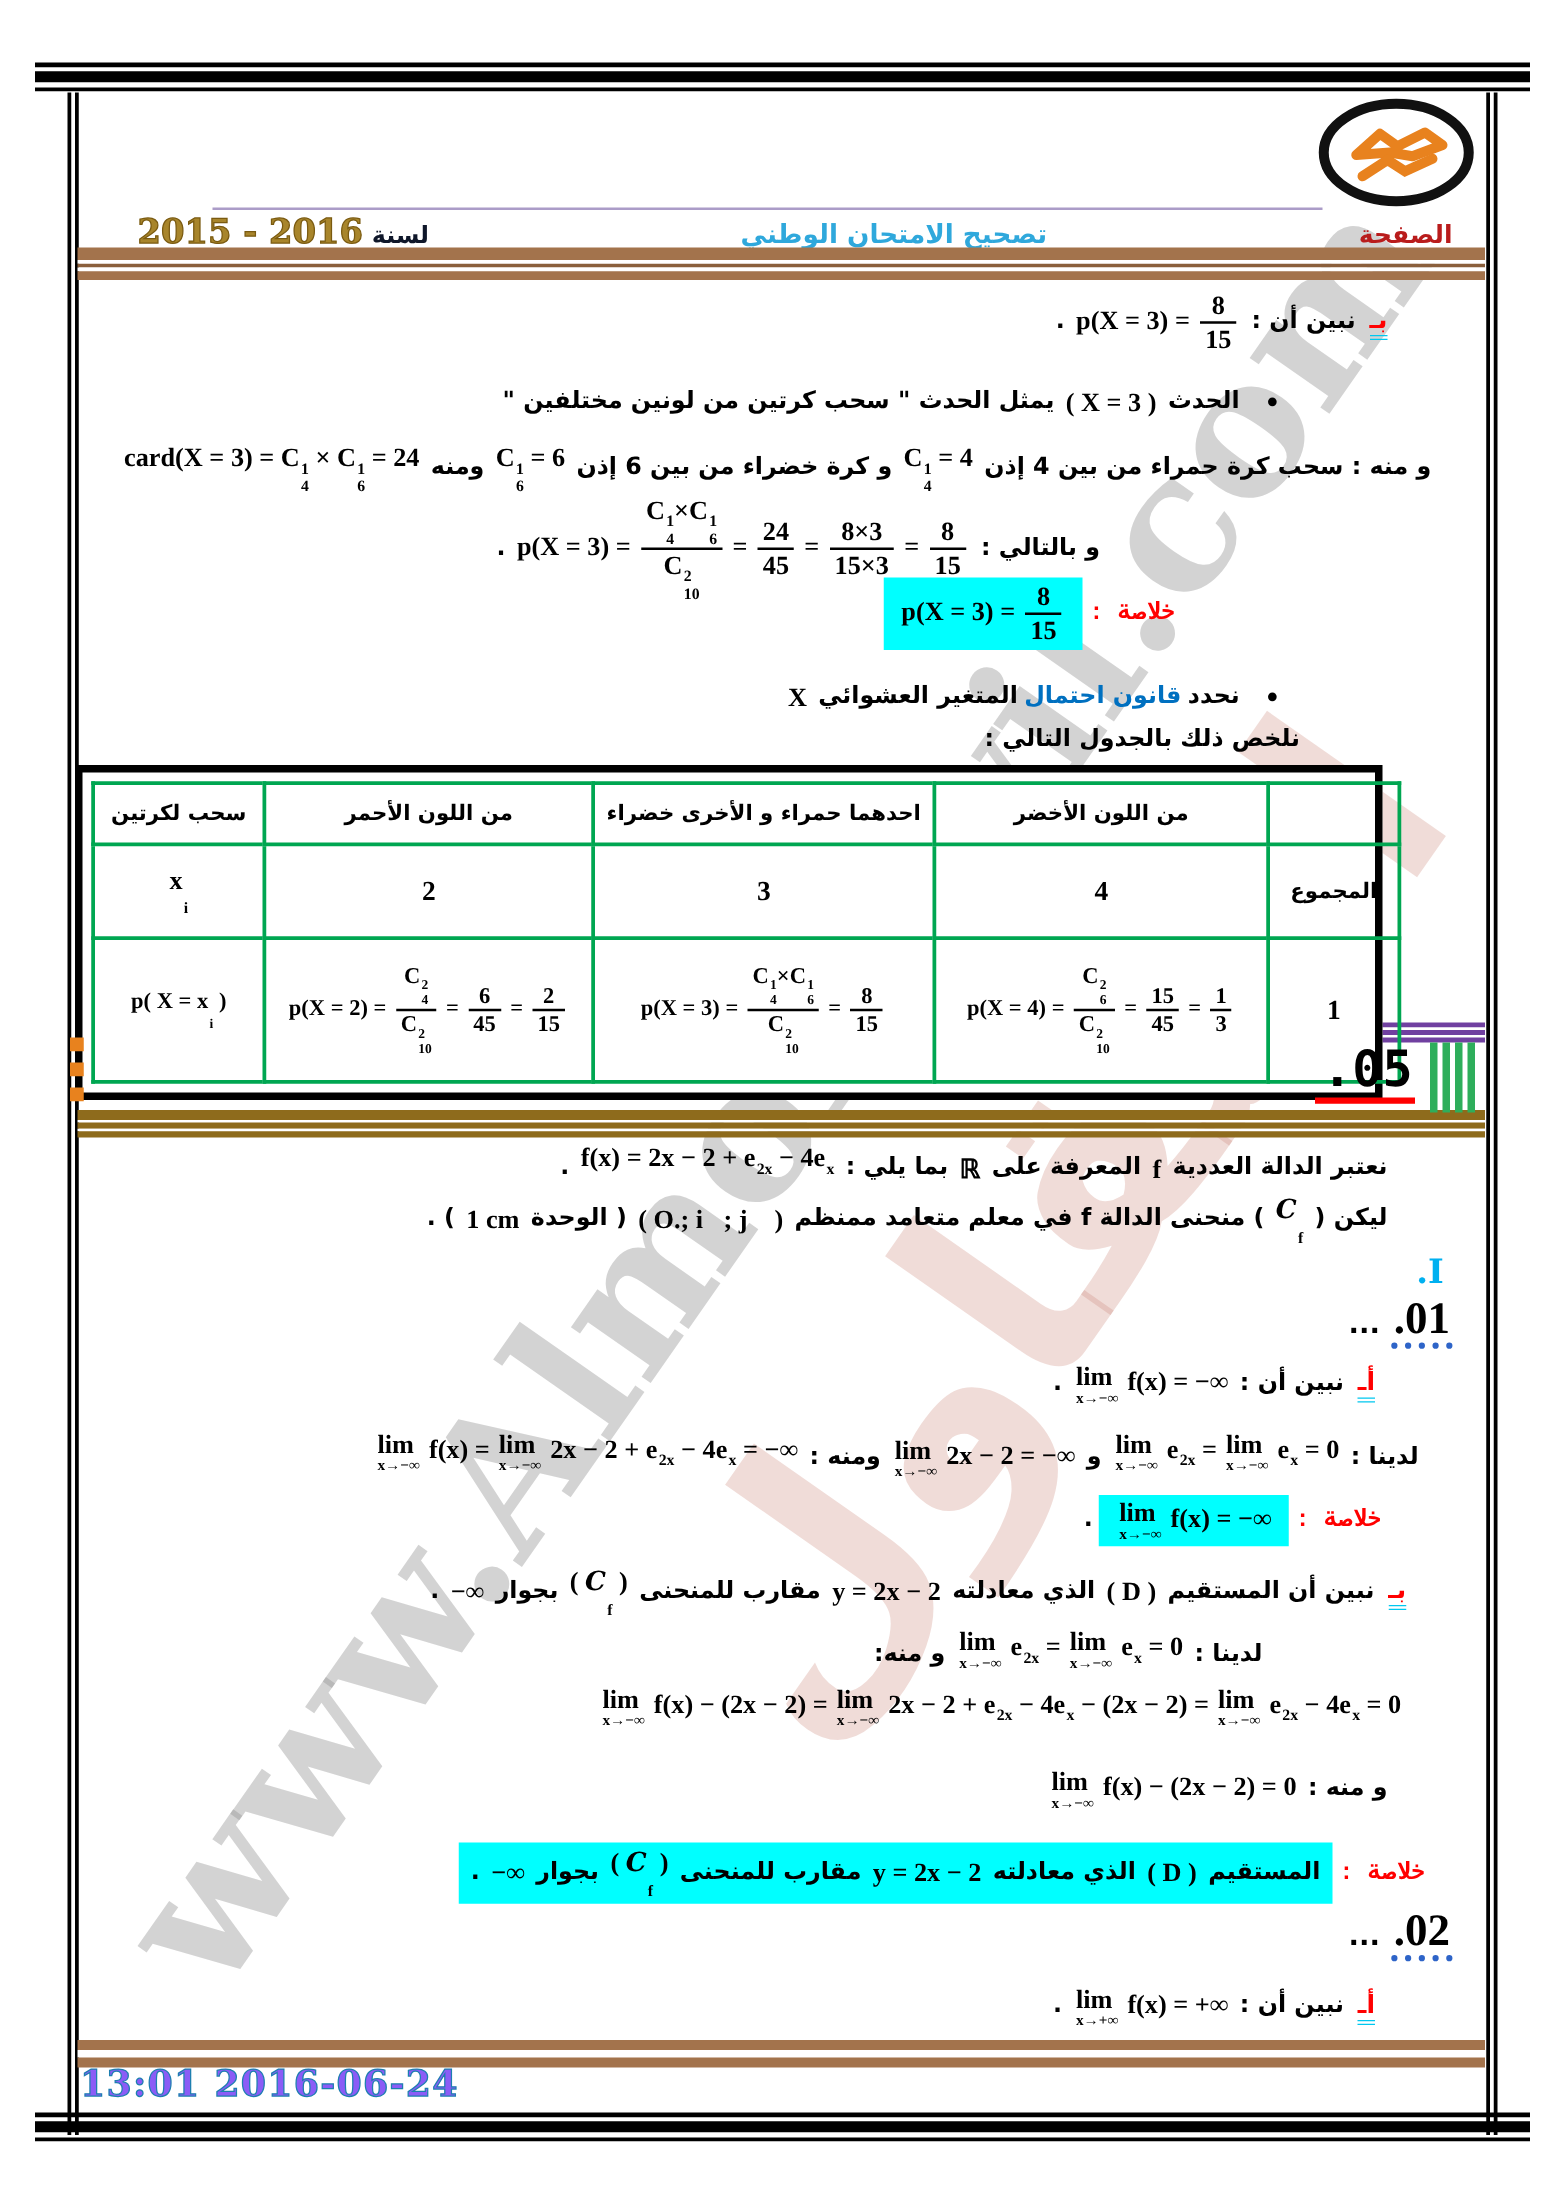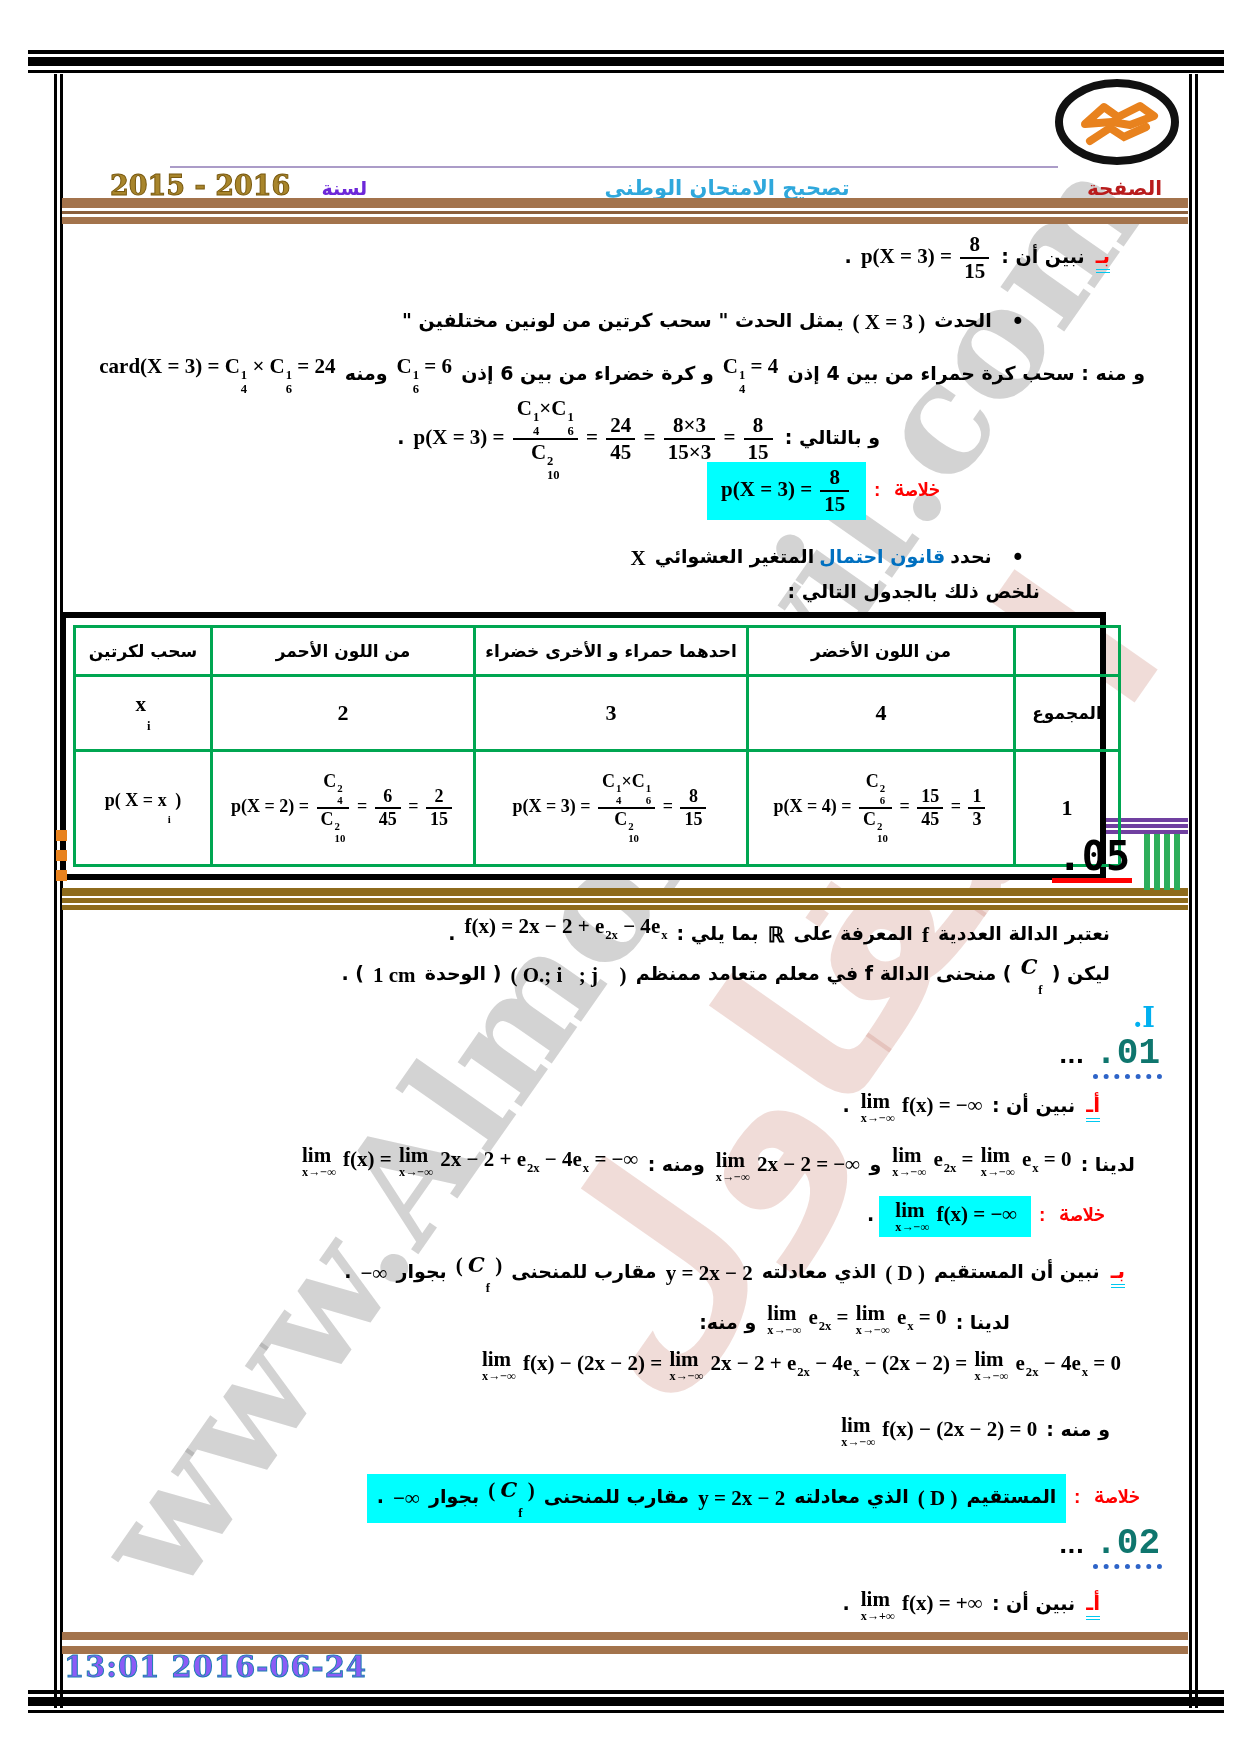--- a/index.html
+++ b/index.html
@@ -22,21 +22,21 @@
   #wm-ar{left:470px;top:1280px;font-size:230px;color:rgba(205,140,125,0.30);
          transform:rotate(-55deg);transform-origin:left top;}
   
   #logo{position:absolute;right:58px;top:78px;width:130px;height:88px;}
   #hdr-line{position:absolute;left:170px;top:166px;width:888px;height:2px;background:#AB9CC8;}
   #hdr-row{position:absolute;left:110px;right:78px;top:170px;direction:rtl;display:flex;
            justify-content:space-between;align-items:baseline;}
   .page-label{color:#b91c1c;font-weight:bold;font-size:20px;}
   .doc-title{color:#2FA8DC;font-weight:bold;font-size:21px;}
   .year-wrap{direction:rtl;}
-  .year-label{color:#6d28d9;font-weight:bold;font-size:19px;margin-left:26px;}
+  .year-label{color:#0f172a;font-weight:bold;font-size:19px;margin-left:2px;}
   .year-value{color:#A8852B;font-weight:bold;font-size:27px;font-family:"DejaVu Serif",serif;
               letter-spacing:1px;-webkit-text-stroke:1px #7a5a10;}
   .brown-bars{position:absolute;left:62px;right:52px;}
   .bb1{height:10px;background:#A3734C;}
   .bbg{height:3px;background:#fff;}
   .bb2{height:3px;background:#8a5f3c;}
   .bb3{height:7px;background:#A3734C;}
   
   .ln{position:absolute;direction:rtl;text-align:right;white-space:nowrap;z-index:2;color:#000;}
   .ar{font-weight:bold;font-size:19px;font-family:"DejaVu Sans",sans-serif;}
@@ -75,21 +75,21 @@
   .gold-bars{position:absolute;left:62px;right:52px;top:888px;}
   .gb1{height:8px;background:#8E6B1C;} .gbg{height:2px;background:#fff;} .gb2{height:5px;background:#8E6B1C;}
   #sec-num{position:absolute;right:108px;top:836px;direction:rtl;z-index:2;
            font-family:"DejaVu Sans Mono",monospace;font-weight:bold;font-size:40px;line-height:1;
            border-bottom:5px solid #FF0000;padding:0 2px 2px 6px;}
   #green-bars{position:absolute;right:60px;top:834px;display:flex;gap:4px;z-index:2;}
   #green-bars div{width:6px;height:56px;background:#2EAE5B;}
   #orange-dashes{position:absolute;left:56px;top:830px;z-index:2;}
   #orange-dashes div{width:11px;height:11px;background:#E8821E;margin-bottom:9px;}
   
-  .qnum{font-family:Liberation Mono, monospace;font-weight:bold;font-size:36px;color:#0f766e;
+  .qnum{font-family:Liberation Serif, serif;font-weight:bold;font-size:36px;color:#000000;
         border-bottom:5px dotted #2E64C8;line-height:1;display:inline-block;padding:0 2px 2px 2px;}
   .qdots{font-size:22px;font-weight:bold;margin-right:4px;}
   .roman{color:#00B0F0;font-family:"DejaVu Serif",serif;font-weight:bold;font-size:27px;}
   
   #foot-bars{position:absolute;left:62px;right:52px;top:1632px;}
   .fb{height:8px;background:#A3734C;} .fbg{height:6px;background:#fff;}
   #timestamp{position:absolute;left:64px;top:1650px;font-family:"DejaVu Serif",serif;
              font-weight:bold;font-size:29px;color:#8b5cf6;letter-spacing:1px;z-index:2;
              -webkit-text-stroke:1px #1d7fb0;}
 </style>

